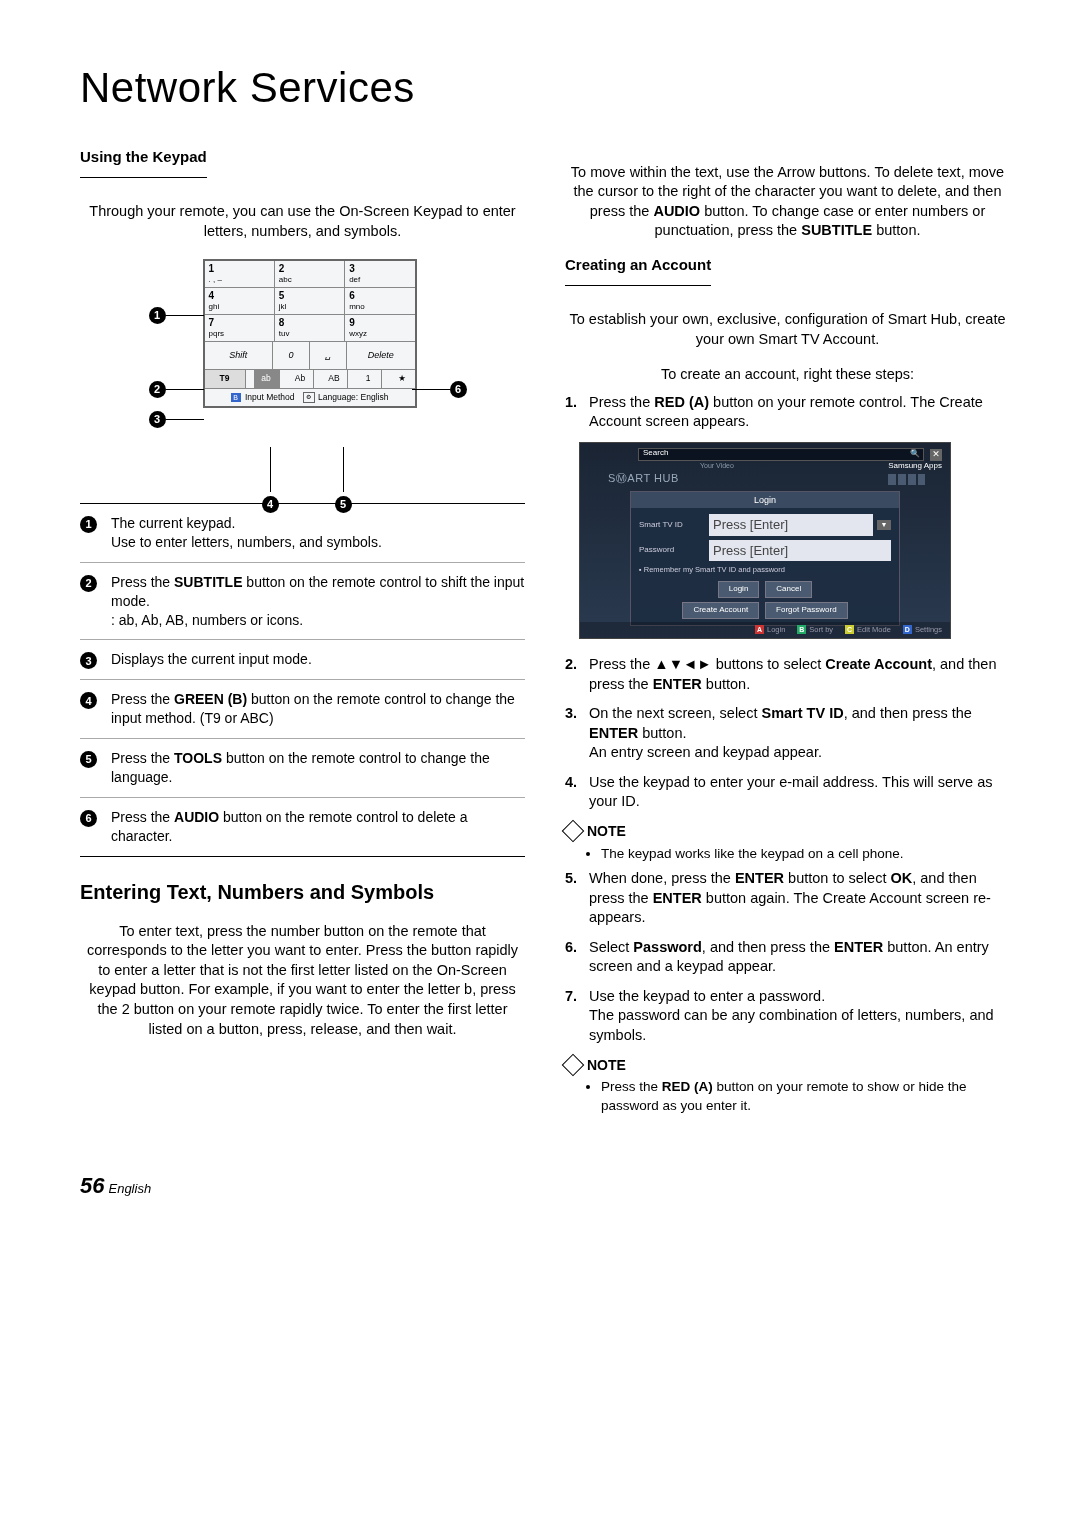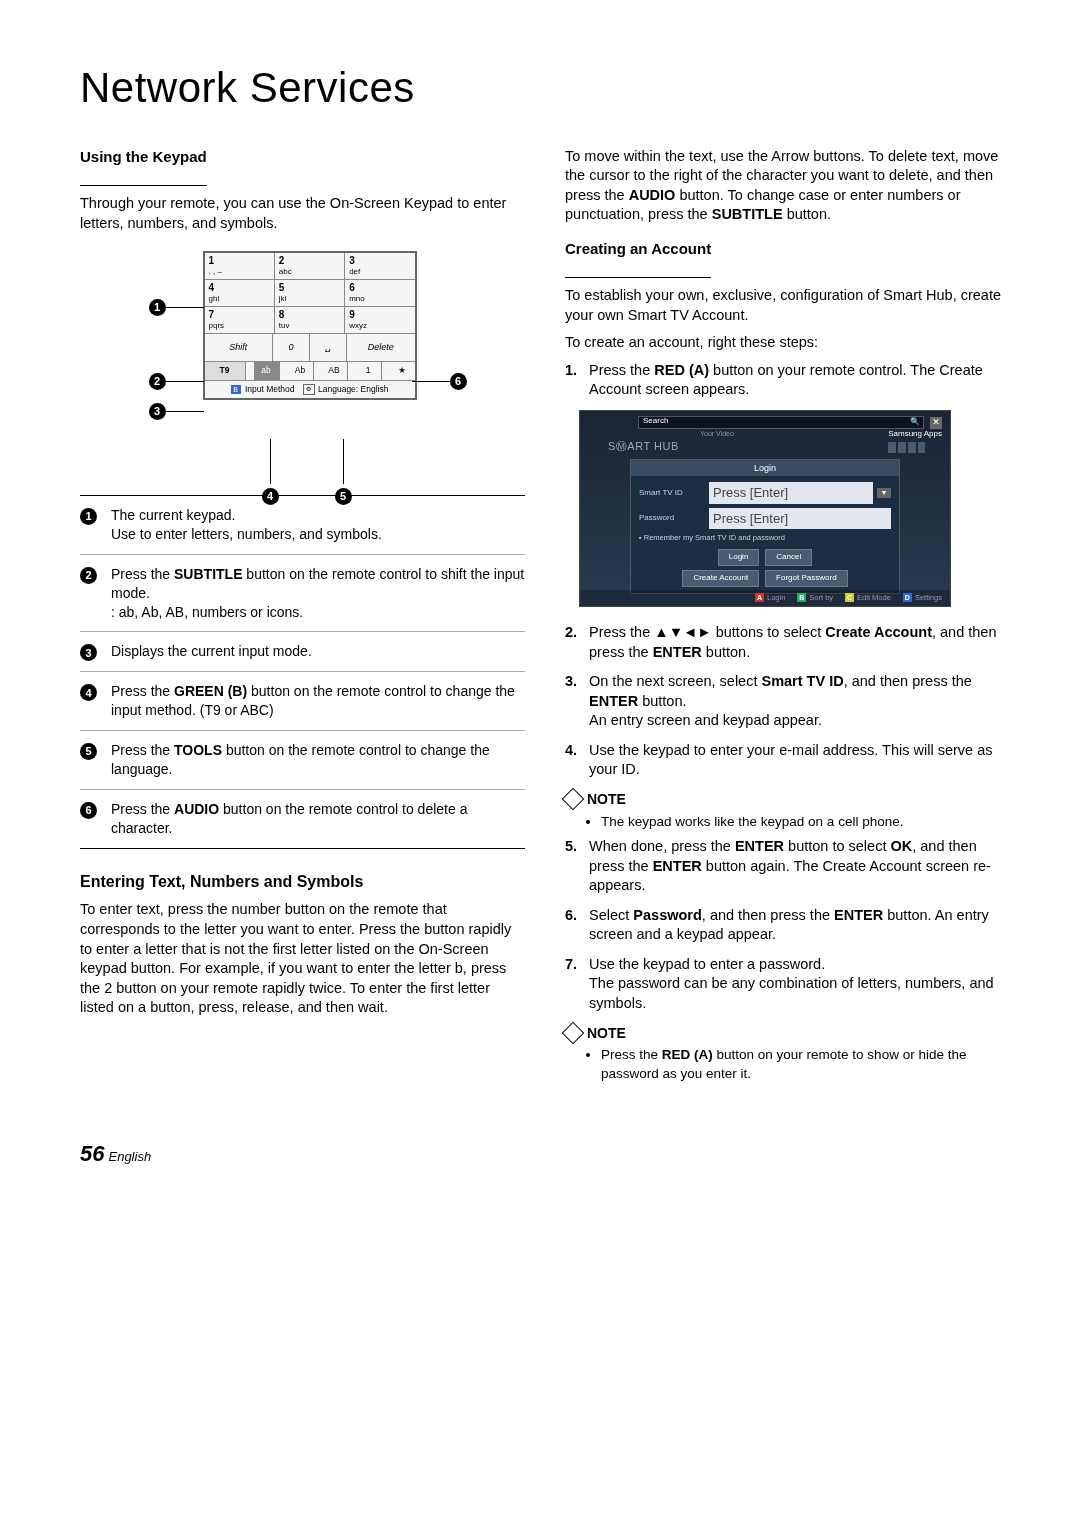--- a/index.html
+++ b/index.html
@@ -28,24 +28,24 @@
   .sub-heading {
     font-weight: bold;
     font-size: 15px;
     display: inline-block;
     padding-bottom: 2px;
     margin-bottom: 6px;
   }
   .sub-heading-line {
     border-bottom: 1.2px solid #000;
     display: inline-block;
-    padding-bottom: 10px;
+    padding-bottom: 2px;
     margin-bottom: 8px;
   }
-  p { margin: 0 0 8px 0; }
+  p { margin: 16px 0 8px 0; text-align: center; }
   .bold { font-weight: bold; }
   .keypad-figure {
     margin: 18px auto 25px auto;
     text-align: center;
     position: relative;
     width: 300px;
   }
   .keypad-outer {
     border: 2px solid #666;
     width: 210px;
@@ -88,21 +88,21 @@
   .callout-line-h { height:1.2px; background:#000; }
   .dot {
     display:inline-flex; width:17px; height:17px; background:#000;
     color:#fff; border-radius:50%; font-size:11px; font-weight:bold;
     align-items:center; justify-content:center; flex-shrink:0;
     margin-top:2px;
   }
   .legend { border-top:1px solid #000; border-bottom:1px solid #000; margin-top:10px; }
   .legend-row { display:flex; gap:14px; padding:10px 0; border-bottom:1px solid #aaa; align-items:flex-start; font-size:14px; line-height:1.35;}
   .legend-row:last-child { border-bottom:none; }
-  .sub-bold-heading { font-weight:bold; font-size:16px; margin-top:22px; margin-bottom:8px; }
+  .sub-bold-heading { font-weight:bold; font-size:20px; margin-top:22px; margin-bottom:8px; }
   .screen {
     width: 370px;
     margin: 0 0 16px 14px;
     border: 1px solid #444;
     background: linear-gradient(#1a2433,#2a3a50);
     color:#fff;
     font-size:9px;
     position:relative;
     height: 195px;
     overflow:hidden;

